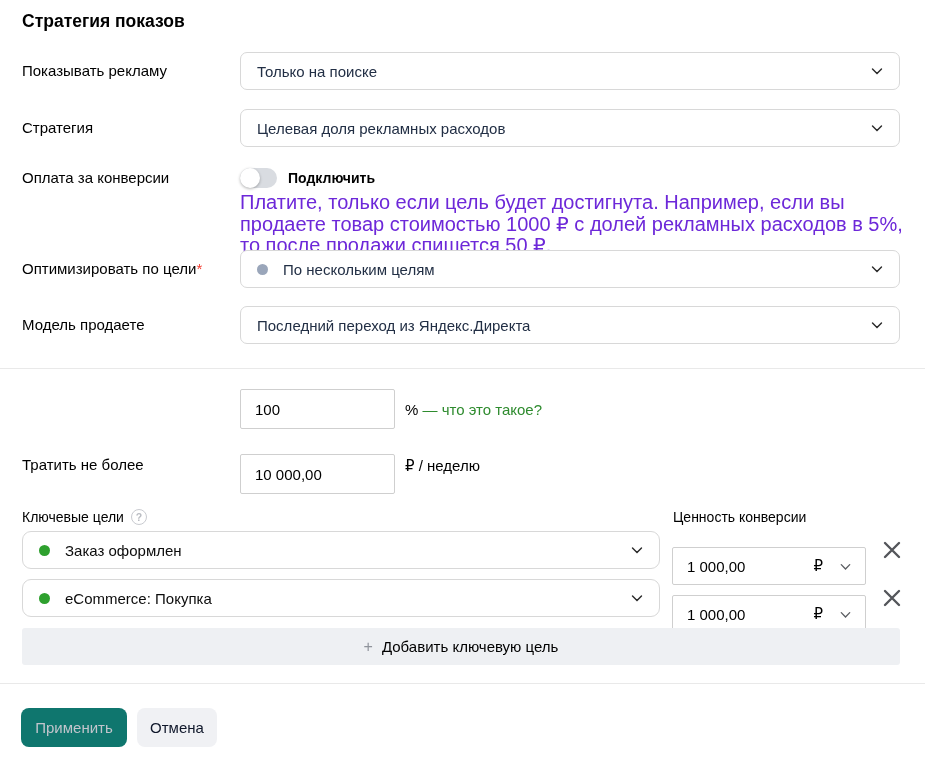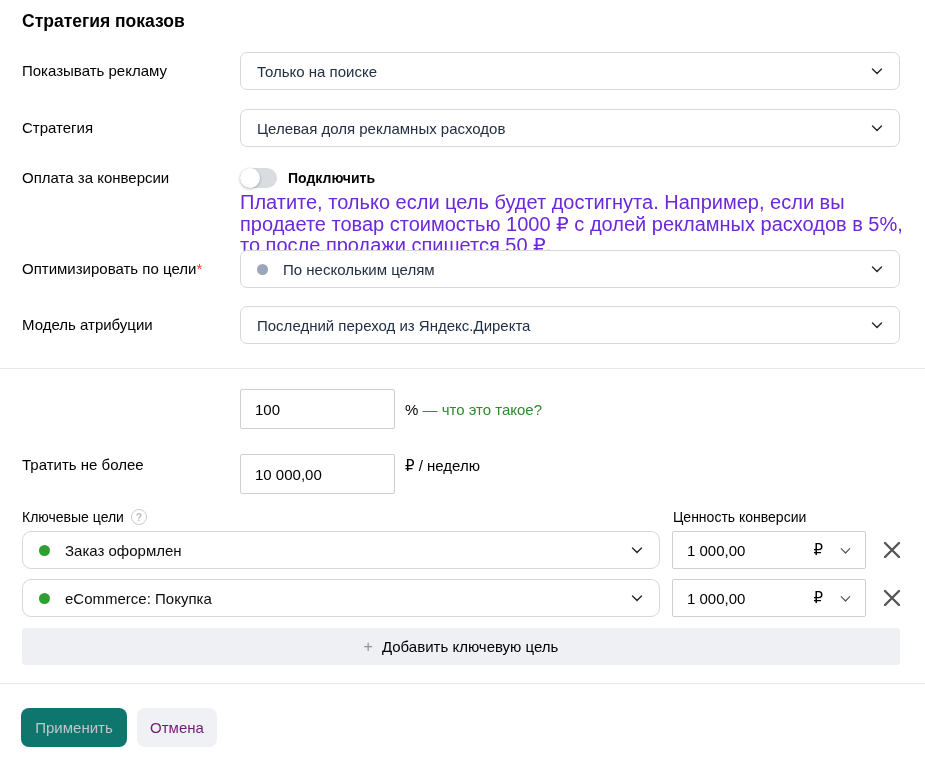--- a/index.html
+++ b/index.html
@@ -62,20 +62,21 @@
     border:1px solid #d8d8d8; border-radius:9px; background:#fff;
     display:flex; align-items:center; padding:0 14px 0 16px;
     font-size:15px; color:#0c0c0c; cursor:pointer;
   }
   .goal-select .chev { margin-left:auto; flex:0 0 auto; }
   .goal-value {
     position:absolute; left:672px; width:194px; height:38px;
     border:1px solid #cfcfcf; border-radius:2px; background:#fff;
     display:flex; align-items:center; padding:0 12px 0 14px; font-size:15px; color:#000;
     cursor:pointer;
+    margin-top:16px;
   }
   .goal-value .cur { margin-left:auto; }
   .goal-value .chev { margin-left:15px; flex:0 0 auto; }
   .remove-btn {
     position:absolute; left:880px; width:24px; height:24px; background:none; border:none;
     padding:0; cursor:pointer; display:flex; align-items:center; justify-content:center;
   }
 
   .add-goal-btn {
     position:absolute; left:22px; top:628px; width:878px; height:37px;
@@ -86,21 +87,21 @@
   .add-goal-btn .plus { color:#8f939b; font-size:16px; margin-right:9px; }
 
   .divider { position:absolute; left:0; width:925px; height:1px; background:#e9e9e9; }
 
   .btn {
     position:absolute; top:708px; height:39px; border:none; border-radius:8px;
     font-family:inherit; font-size:15px; display:flex; align-items:center; justify-content:center;
     cursor:pointer;
   }
   .btn-apply { left:21px; width:106px; background:#0f766e; color:#c2c5cc; cursor:default; }
-  .btn-cancel { left:137px; width:80px; background:#f0f1f4; color:#701a75; }
+  .btn-cancel { left:137px; width:80px; background:#f0f1f4; color:#0f172a; }
 </style>
 </head>
 <body>
 
 <div class="page">
 
   <div class="page-title">Стратегия показов</div>
 
   <div class="field-label" style="top:62px;">Показывать рекламу</div>
   <div class="select" style="top:52px;">
@@ -129,21 +130,21 @@
     <span>Оптимизировать по цели</span><span class="req">*</span>
   </div>
   <div class="select" style="top:250px;">
     <span class="dot dot-muted"></span>
     <span>По нескольким целям</span>
     <svg class="chev" width="16" height="16" viewBox="0 0 16 16">
         <path d="M3.5 6l4.5 4.6L12.5 6" fill="none" stroke="#2b2b2b" stroke-width="1.4" stroke-linecap="round"></path>
       </svg>
   </div>
 
-  <div class="field-label" style="top:316px;">Модель атрибуции</div>
+  <div class="field-label" style="top:316px;">Модель продаете</div>
   <div class="select" style="top:306px;">
     <span>Последний переход из Яндекс.Директа</span>
     <svg class="chev" width="16" height="16" viewBox="0 0 16 16">
         <path d="M3.5 6l4.5 4.6L12.5 6" fill="none" stroke="#2b2b2b" stroke-width="1.4" stroke-linecap="round"></path>
       </svg>
   </div>
 
   <div class="divider" style="top:368px;"></div>
 
   <input class="text-input" style="top: 389px;" readonly="" value="100">

